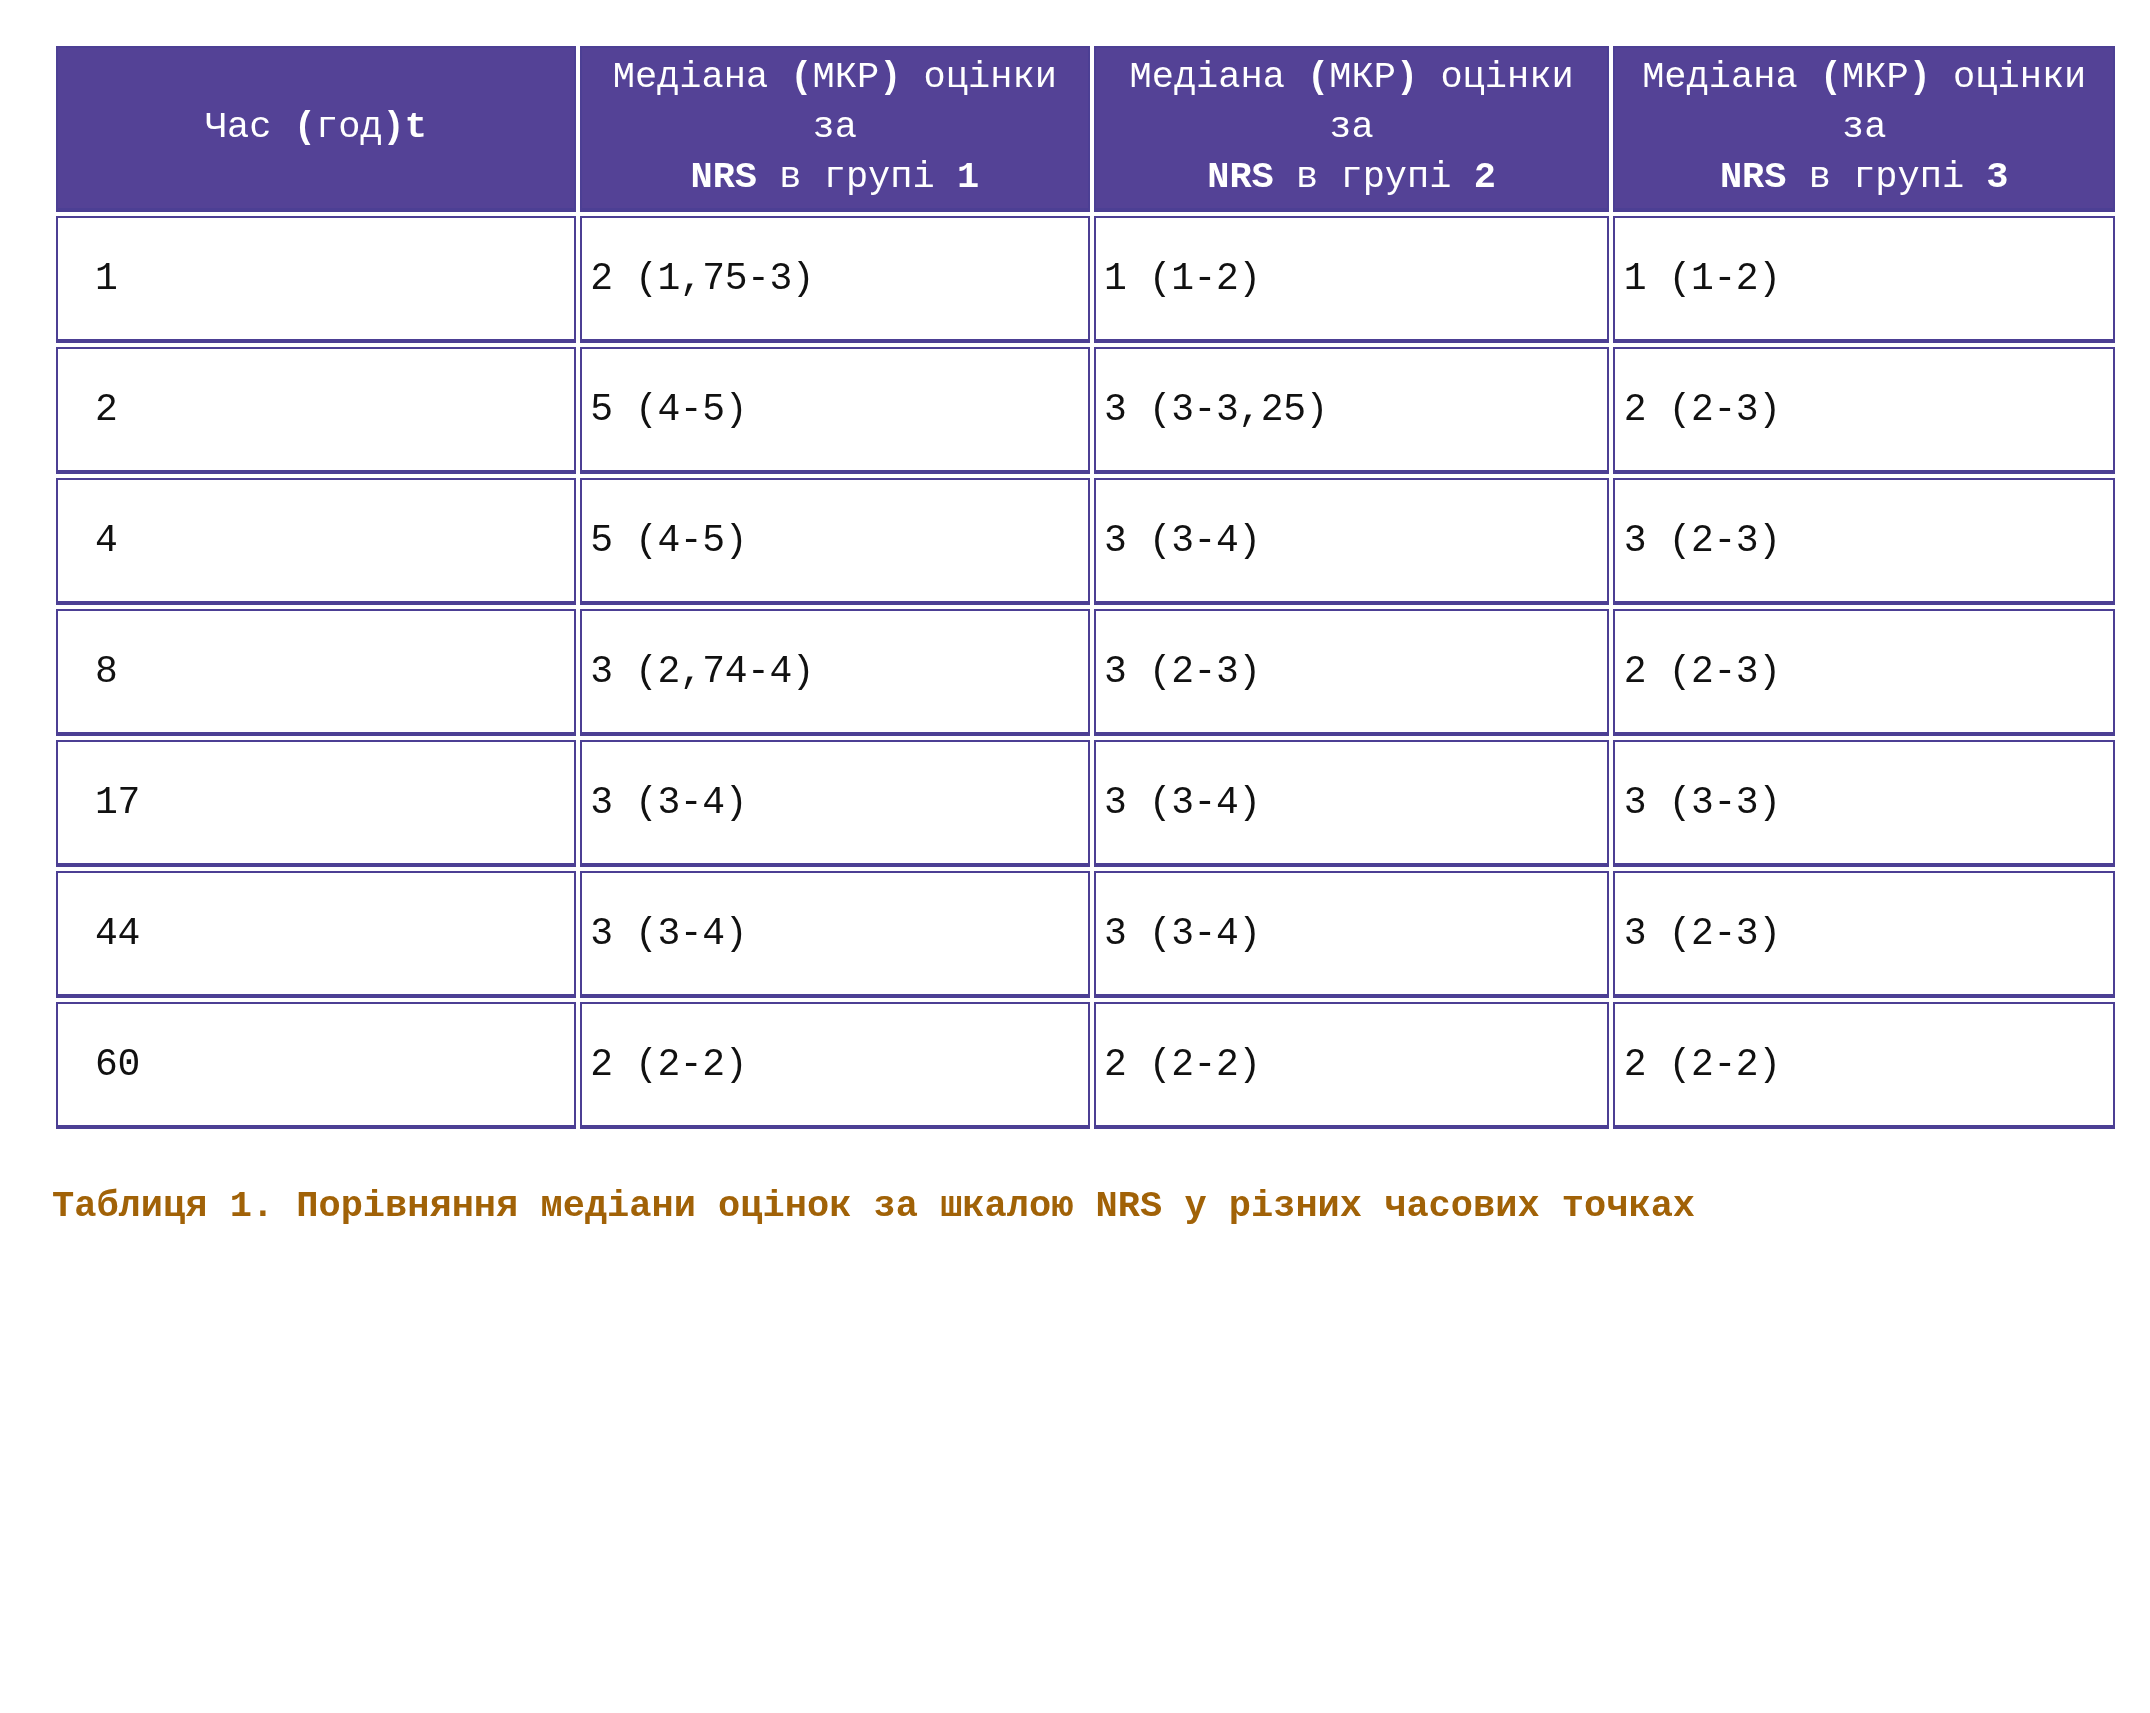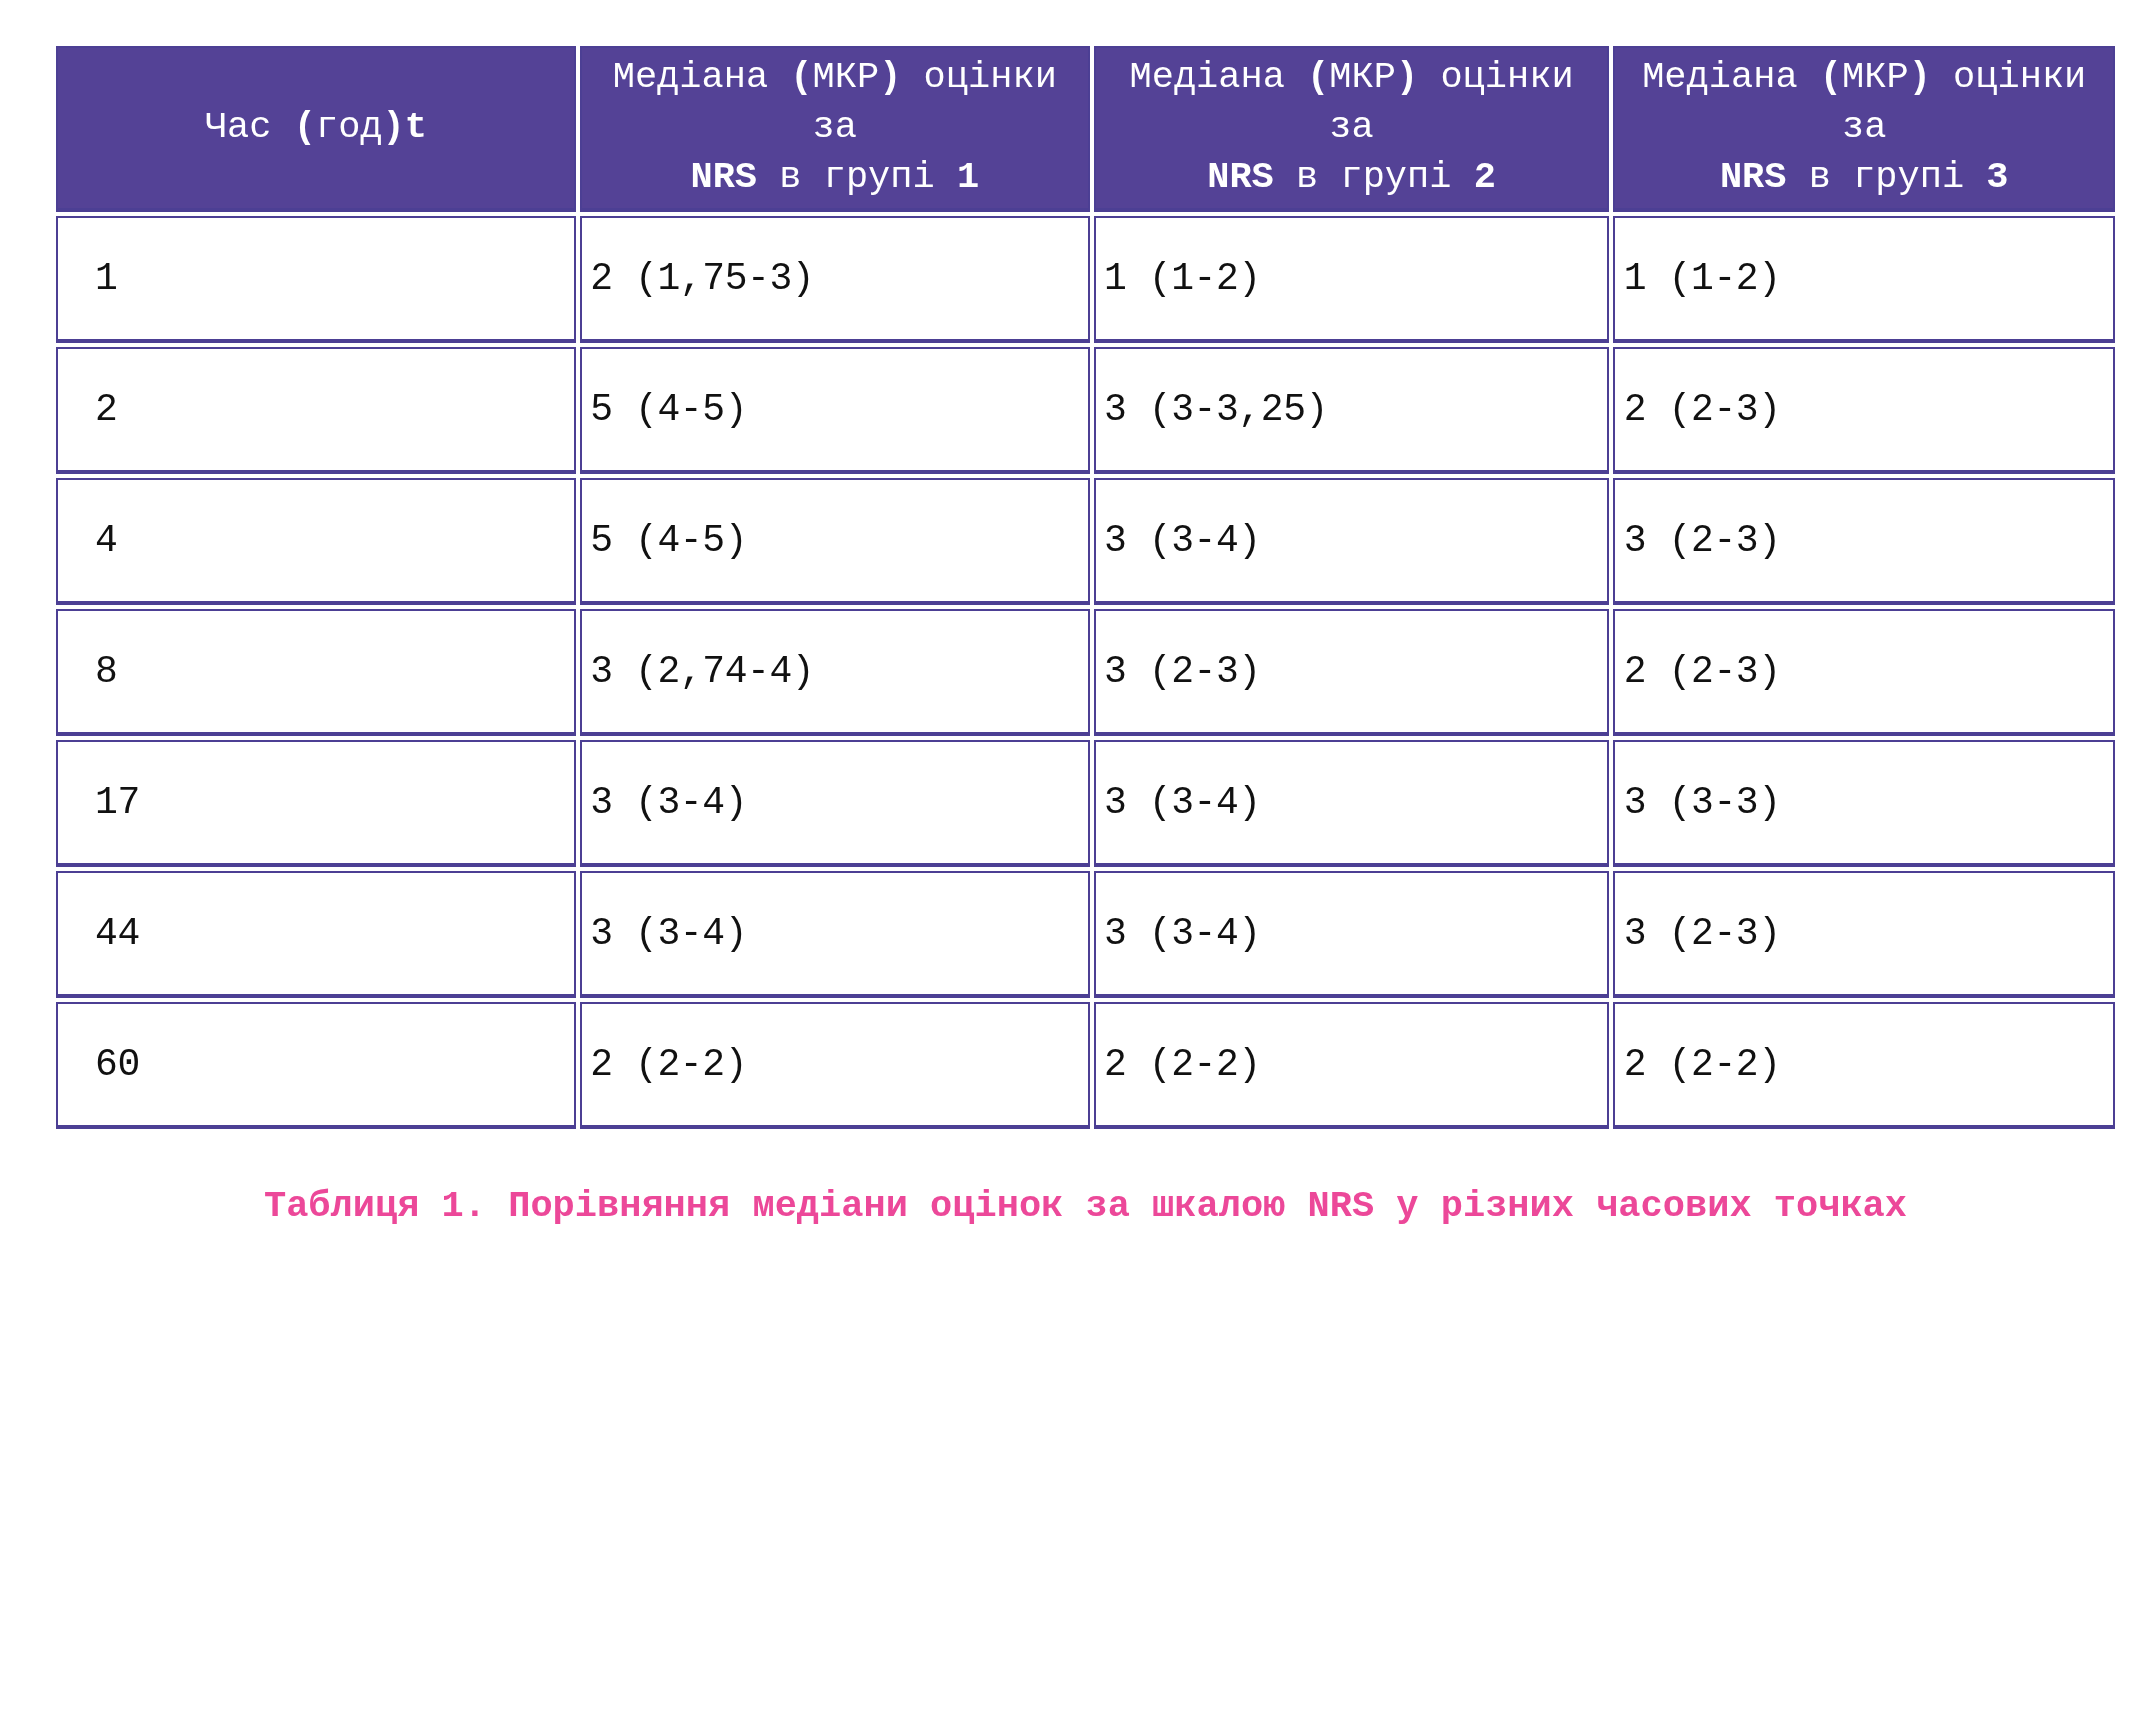--- a/index.html
+++ b/index.html
@@ -51,25 +51,25 @@
     padding:3.3px 8.3px;
     letter-spacing:-0.4px;
   }
   td.time-cell{
     text-align:left;
     padding-left:37px;
   }
   .bseg{font-weight:700;}
   .hline{display:block;}
   .caption{
-    text-align:center;
+    text-align:left;
     font-size:37px;
     font-weight:700;
     margin-top:52px;
-    color:#ec4899;
+    color:#a16207;
   }
 </style>
 </head>
 <body>
 
 <div class="wrap">
   <table class="nrs">
     <colgroup>
       <col style="width:25.4%">
       <col style="width:24.9%">

